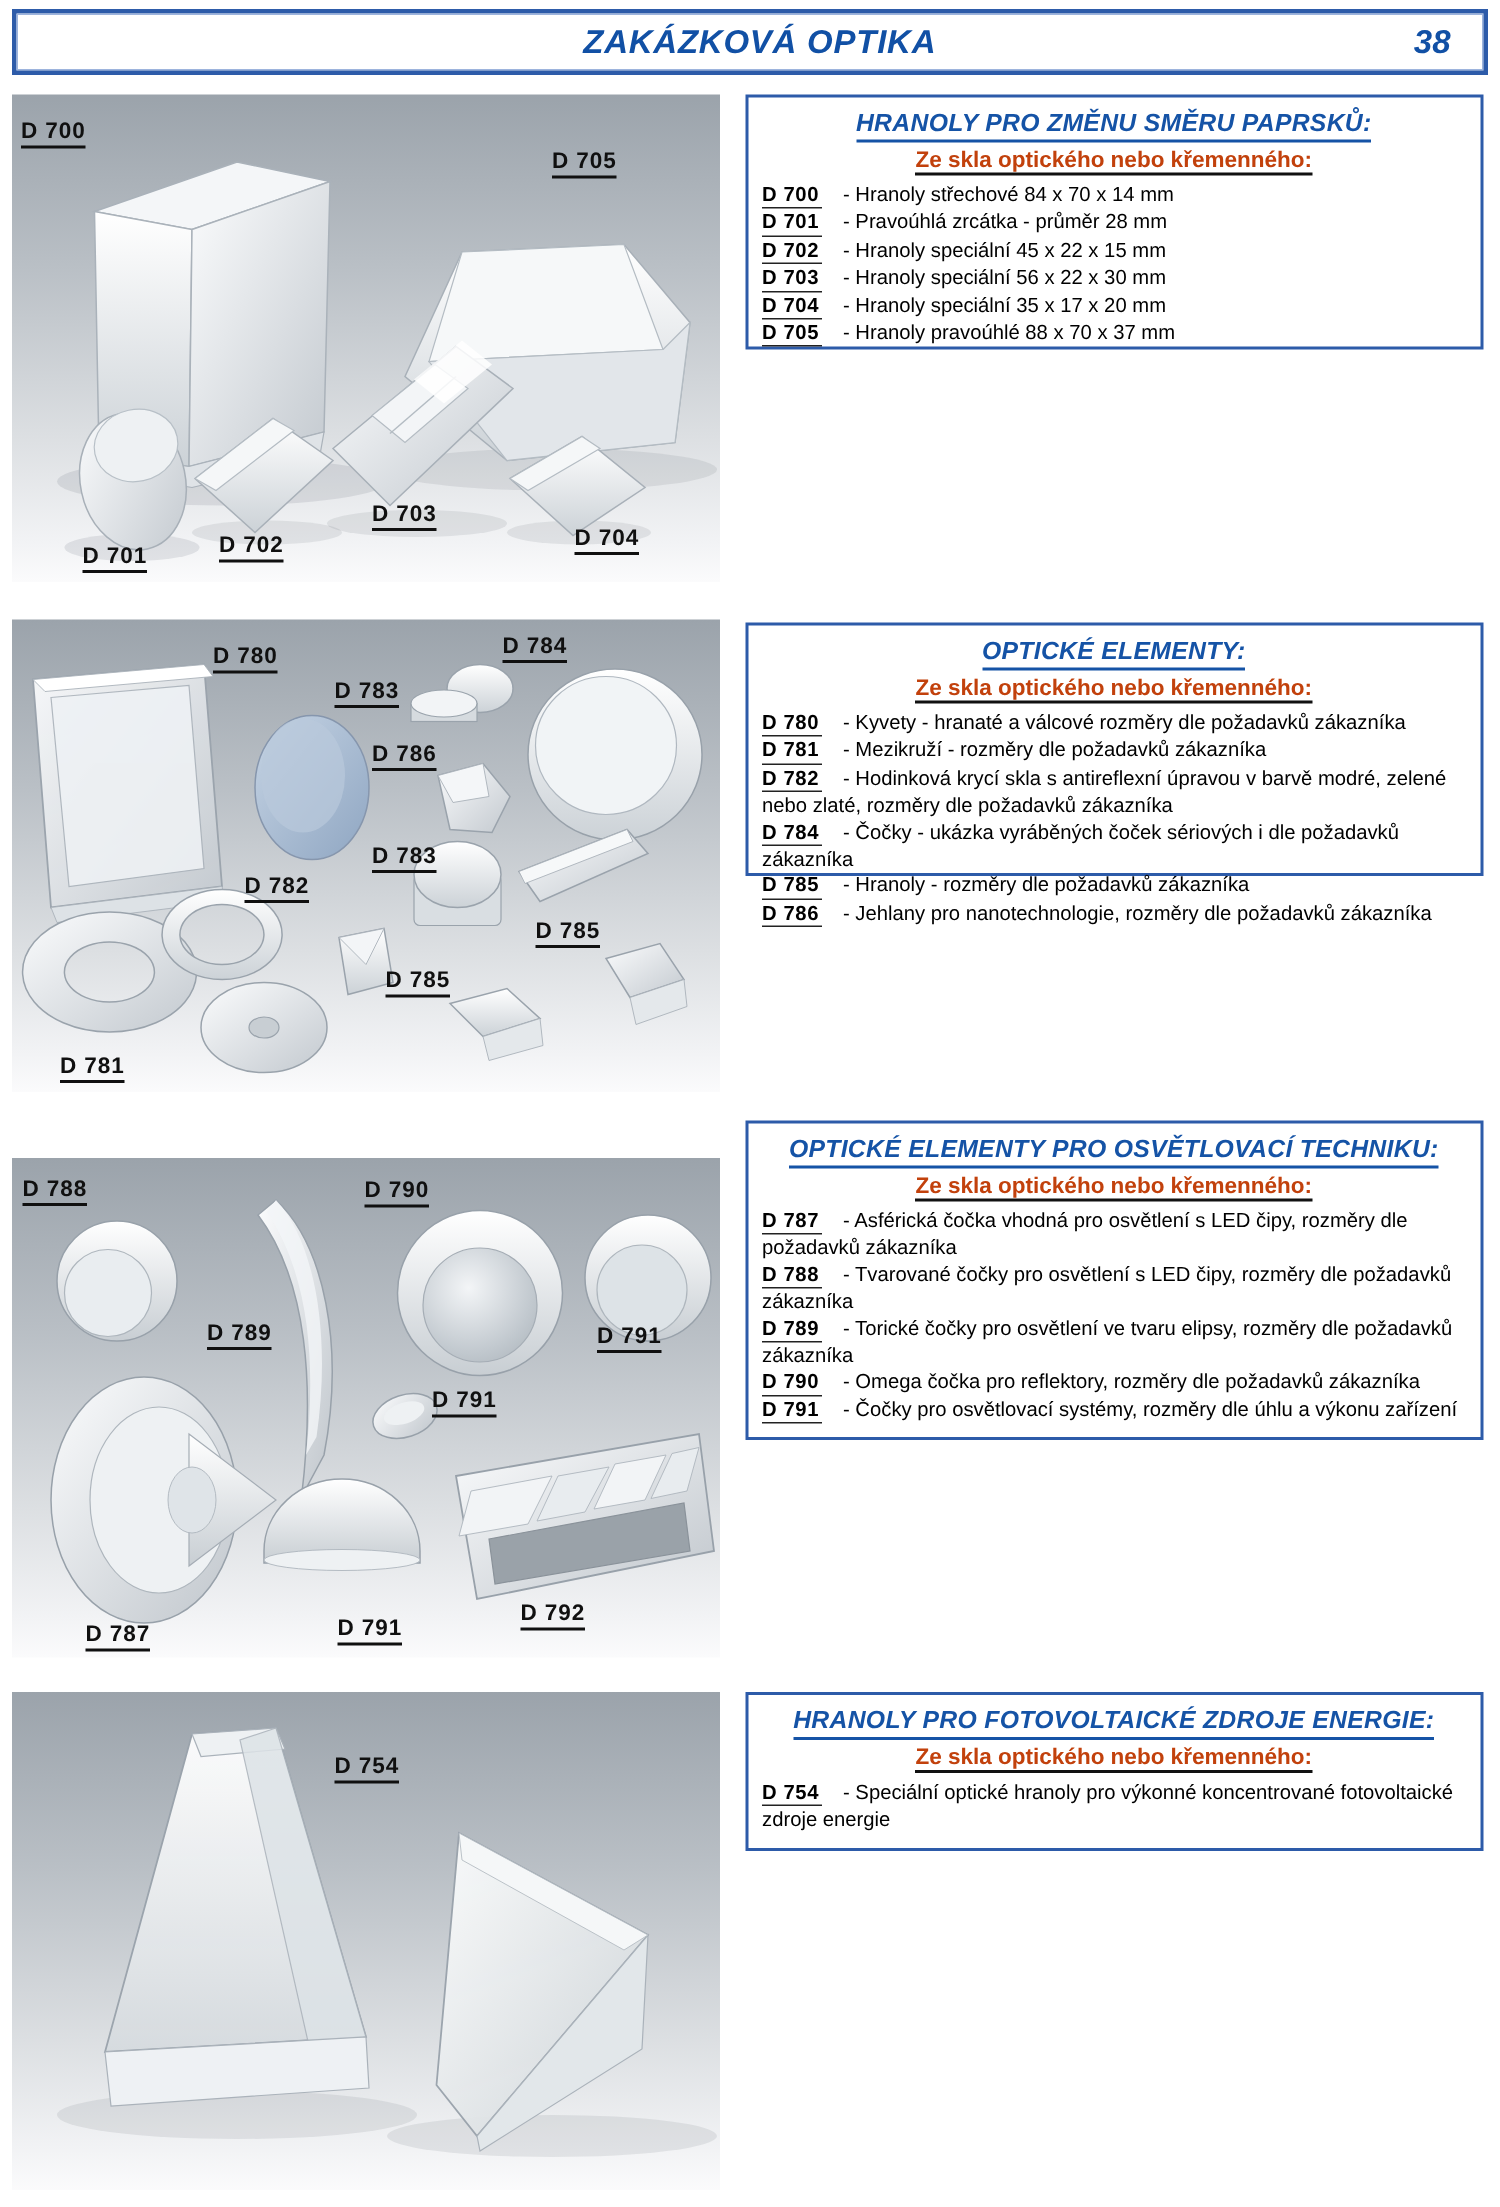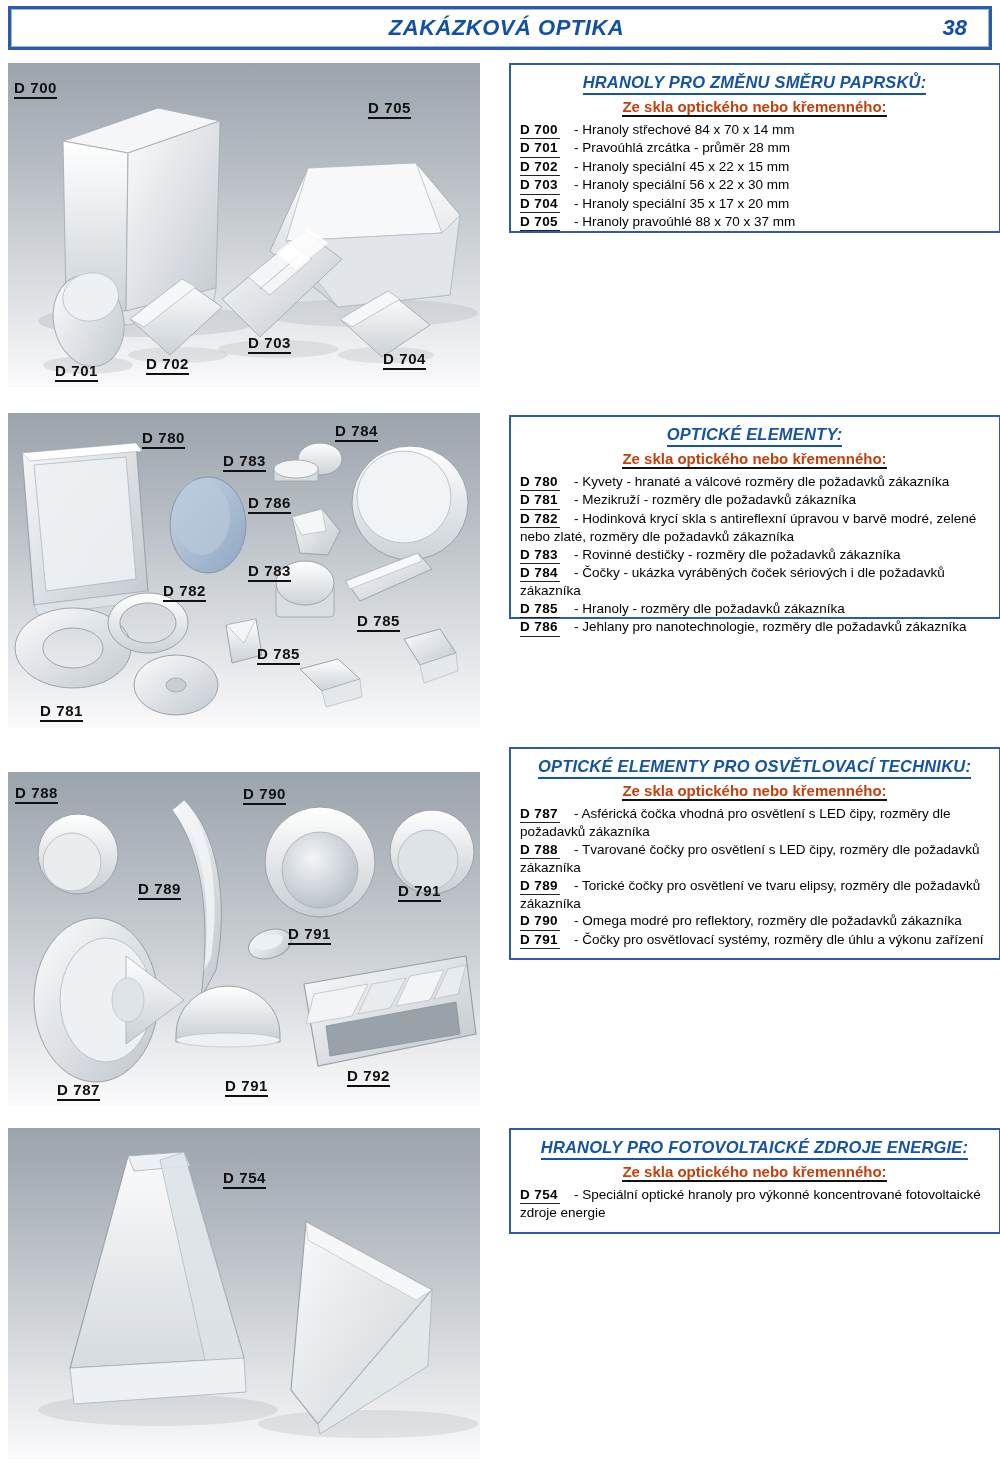--- a/index.html
+++ b/index.html
@@ -27,21 +27,21 @@
   }
   .photo svg{position:absolute;left:0;top:0;}
   .photo-label{
     position:absolute;font-size:15px;font-weight:bold;color:#101010;
     border-bottom:2px solid #101010;padding-bottom:1px;white-space:nowrap;letter-spacing:.6px;
     line-height:1.05;
   }
   
   .panel{
     position:absolute;left:497px;width:492px;background:#ffffff;
-    border:2px solid #2d5ba9;box-sizing:border-box;padding:6px 10px 4px 9px;margin-left:12px;
+    border:2px solid #2d5ba9;box-sizing:border-box;padding:6px 10px 4px 9px;
   }
   .panel-title{
     text-align:center;margin:2px 0 3px 0;
   }
   .panel-title span{
     display:inline-block;font-size:16.5px;font-weight:bold;font-style:italic;color:#1553a6;
     border-bottom:2px solid #1553a6;padding-bottom:1px;letter-spacing:.2px;
   }
   .panel-subtitle{
     text-align:center;margin:0 0 4px 0;
@@ -224,28 +224,27 @@
       <span class="photo-label" style="left: 215px; top: 40px;">D 783</span>
       <span class="photo-label" style="left: 327px; top: 10px;">D 784</span>
       <span class="photo-label" style="left: 240px; top: 82px;">D 786</span>
       <span class="photo-label" style="left: 155px; top: 170px;">D 782</span>
       <span class="photo-label" style="left: 240px; top: 150px;">D 783</span>
       <span class="photo-label" style="left: 349px; top: 200px;">D 785</span>
       <span class="photo-label" style="left: 249px; top: 233px;">D 785</span>
       <span class="photo-label" style="left: 32px; top: 290px;">D 781</span>
     </div>
 
-  <div class="panel" style="top:415px;height:204px;">
+  <div class="panel" style="top:415px;height:169px;">
     <div class="panel-title"><span>OPTICKÉ ELEMENTY:</span></div>
     <div class="panel-subtitle"><span>Ze skla optického nebo křemenného:</span></div>
     <div class="items">
         <div class="item"><span class="code">D 780</span><span class="desc">- Kyvety - hranaté a válcové rozměry dle požadavků zákazníka</span></div>
         <div class="item"><span class="code">D 781</span><span class="desc">- Mezikruží - rozměry dle požadavků zákazníka</span></div>
         <div class="item"><span class="code">D 782</span><span class="desc">- Hodinková krycí skla s antireflexní úpravou v barvě modré, zelené nebo zlaté, rozměry dle požadavků zákazníka</span></div>
-        <div class="item"><span class="code">D 783</span><span class="desc">- Rovinné destičky - rozměry dle požadavků zákazníka</span></div>
         <div class="item"><span class="code">D 784</span><span class="desc">- Čočky - ukázka vyráběných čoček sériových i dle požadavků zákazníka</span></div>
         <div class="item"><span class="code">D 785</span><span class="desc">- Hranoly - rozměry dle požadavků zákazníka</span></div>
         <div class="item"><span class="code">D 786</span><span class="desc">- Jehlany pro nanotechnologie, rozměry dle požadavků zákazníka</span></div>
       </div>
   </div>
 
   <div class="photo" style="top:772px;height:333px;">
     <svg width="472" height="333" viewBox="0 0 472 333">
       <defs>
         <linearGradient id="s3a" x1="0" y1="0" x2="1" y2="1">
@@ -319,21 +318,21 @@
       <span class="photo-label" style="left: 339px; top: 296px;">D 792</span>
     </div>
 
   <div class="panel" style="top:747px;height:213px;">
     <div class="panel-title"><span>OPTICKÉ ELEMENTY PRO OSVĚTLOVACÍ TECHNIKU:</span></div>
     <div class="panel-subtitle"><span>Ze skla optického nebo křemenného:</span></div>
     <div class="items">
         <div class="item"><span class="code">D 787</span><span class="desc">- Asférická čočka vhodná pro osvětlení s LED čipy, rozměry dle požadavků zákazníka</span></div>
         <div class="item"><span class="code">D 788</span><span class="desc">- Tvarované čočky pro osvětlení s LED čipy, rozměry dle požadavků zákazníka</span></div>
         <div class="item"><span class="code">D 789</span><span class="desc">- Torické čočky pro osvětlení ve tvaru elipsy, rozměry dle požadavků zákazníka</span></div>
-        <div class="item"><span class="code">D 790</span><span class="desc">- Omega modré pro reflektory, rozměry dle požadavků zákazníka</span></div>
+        <div class="item"><span class="code">D 790</span><span class="desc">- Omega čočka pro reflektory, rozměry dle požadavků zákazníka</span></div>
         <div class="item"><span class="code">D 791</span><span class="desc">- Čočky pro osvětlovací systémy, rozměry dle úhlu a výkonu zařízení</span></div>
       </div>
   </div>
 
   <div class="photo" style="top:1128px;height:332px;">
     <svg width="472" height="332" viewBox="0 0 472 332">
       <defs>
         <linearGradient id="s4a" x1="0" y1="0" x2="1" y2="1">
           <stop offset="0" stop-color="#fcfdfd"></stop>
             <stop offset="1" stop-color="#ced4d8"></stop>

